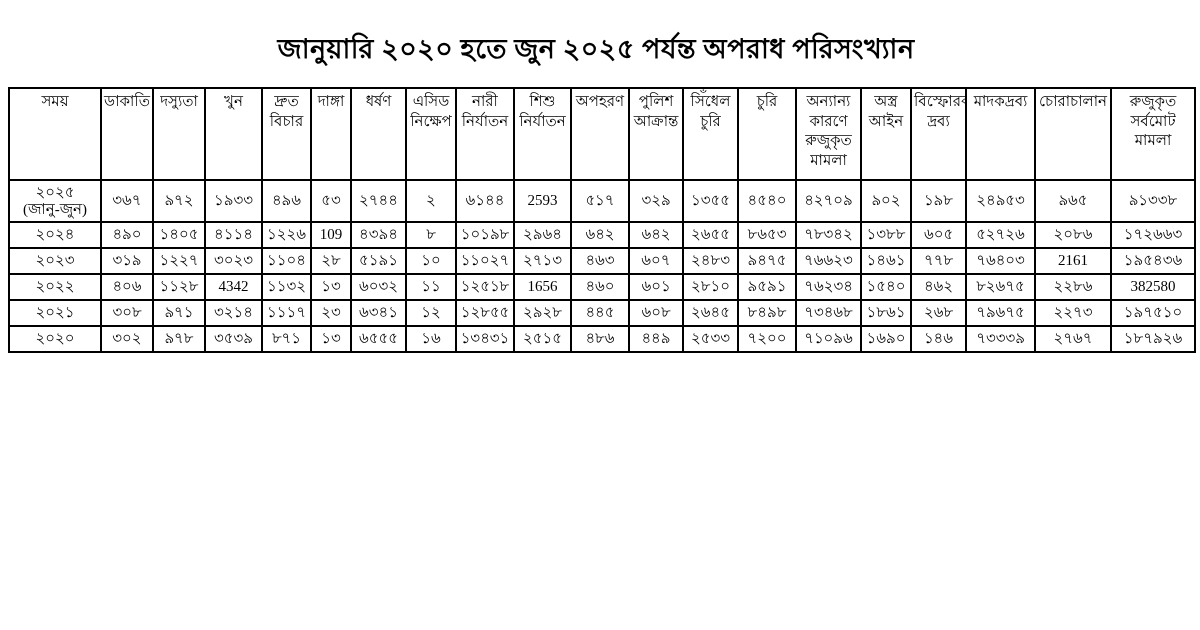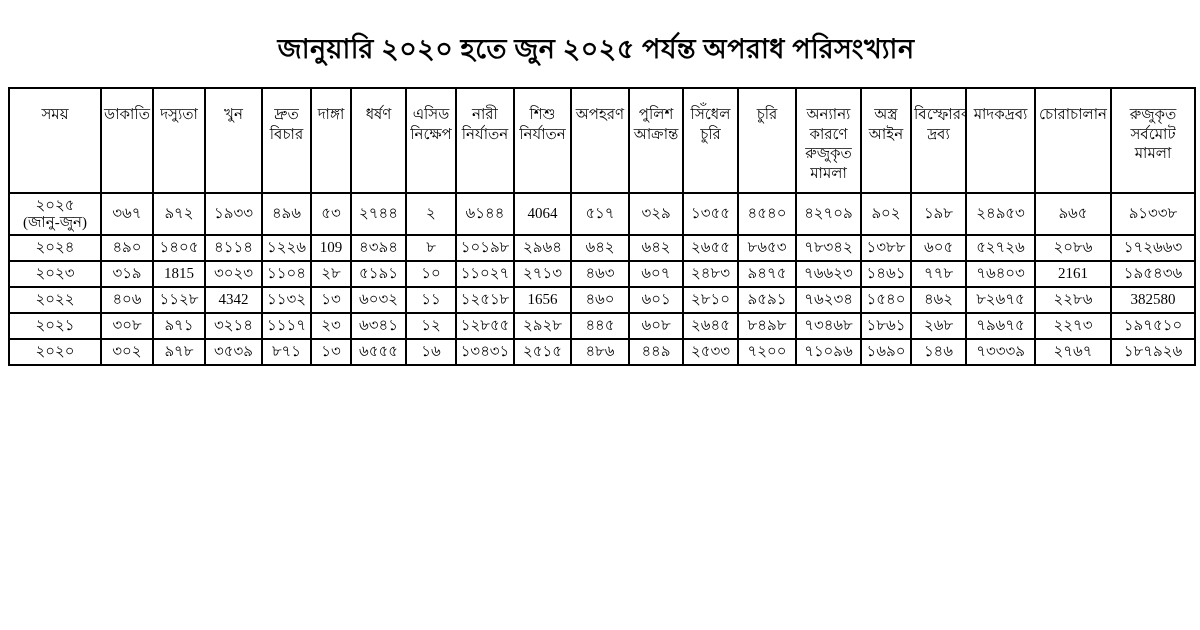--- a/index.html
+++ b/index.html
@@ -33,21 +33,21 @@
     text-align: center;
     padding: 1px 2px;
     overflow: hidden;
     font-size: 15px;
   }
   table.crime-table thead th {
     vertical-align: top;
     height: 86px;
     font-weight: normal;
     line-height: 1.3;
-    padding-top: 16px;
+    padding-top: 3px;
   }
   table.crime-table tbody td {
     height: 22px;
     line-height: 1.15;
     vertical-align: middle;
     white-space: pre-line;
   }
   table.crime-table tbody tr:first-child td {
     height: 38px;
   }
@@ -110,21 +110,21 @@
           <td>২০২৫
 (জানু-জুন)</td>
           <td>৩৬৭</td>
           <td>৯৭২</td>
           <td>১৯৩৩</td>
           <td>৪৯৬</td>
           <td>৫৩</td>
           <td>২৭৪৪</td>
           <td>২</td>
           <td>৬১৪৪</td>
-          <td>4064</td>
+          <td>2593</td>
           <td>৫১৭</td>
           <td>৩২৯</td>
           <td>১৩৫৫</td>
           <td>৪৫৪০</td>
           <td>৪২৭০৯</td>
           <td>৯০২</td>
           <td>১৯৮</td>
           <td>২৪৯৫৩</td>
           <td>৯৬৫</td>
           <td>৯১৩৩৮</td>
@@ -147,21 +147,21 @@
           <td>৭৮৩৪২</td>
           <td>১৩৮৮</td>
           <td>৬০৫</td>
           <td>৫২৭২৬</td>
           <td>২০৮৬</td>
           <td>১৭২৬৬৩</td>
         </tr>
         <tr>
           <td>২০২৩</td>
           <td>৩১৯</td>
-          <td>1815</td>
+          <td>১২২৭</td>
           <td>৩০২৩</td>
           <td>১১০৪</td>
           <td>২৮</td>
           <td>৫১৯১</td>
           <td>১০</td>
           <td>১১০২৭</td>
           <td>২৭১৩</td>
           <td>৪৬৩</td>
           <td>৬০৭</td>
           <td>২৪৮৩</td>

